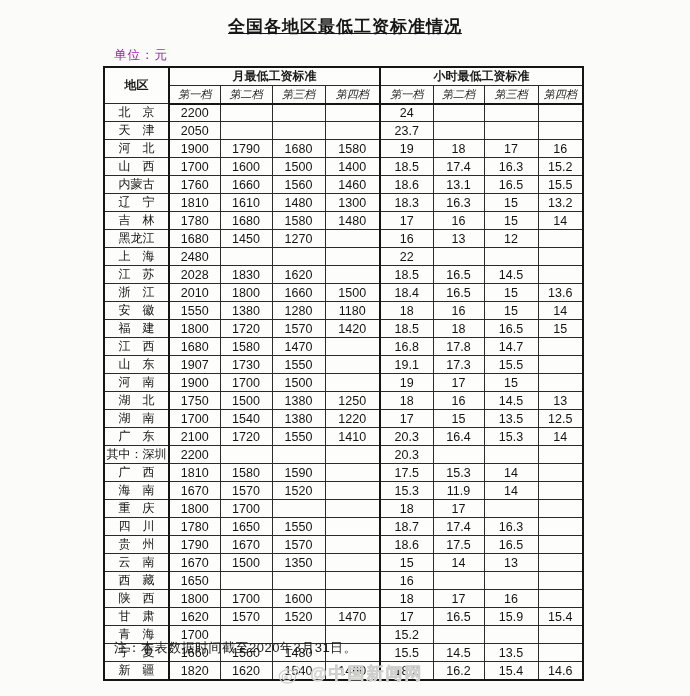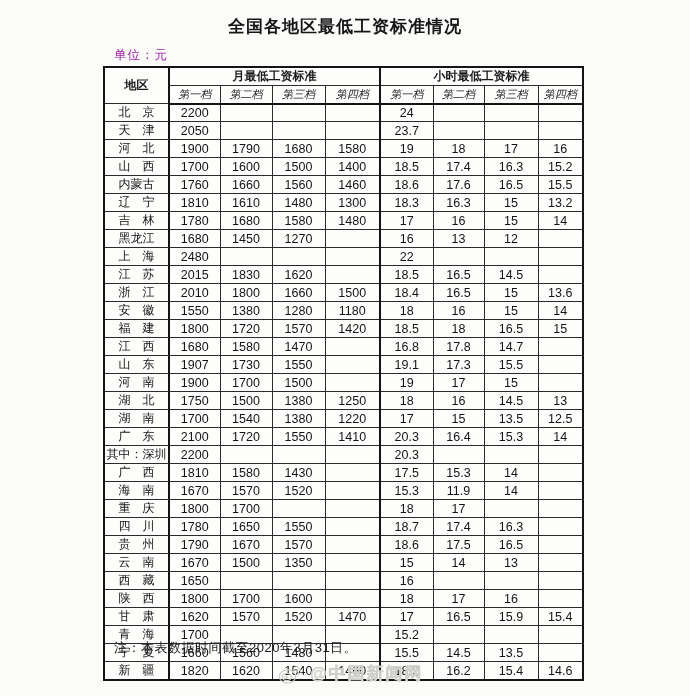--- a/index.html
+++ b/index.html
@@ -10,20 +10,21 @@
     color:#1c1c1c;
     position:relative;
     overflow:hidden;
   }
   .page{position:absolute;inset:0;}
   .doc-title{
     position:absolute;top:15px;left:0;width:100%;
     text-align:center;
     font-size:17px;font-weight:600;letter-spacing:1px;
     color:#161616;
+    text-decoration:underline;
   }
   .unit-label{
     position:absolute;top:47px;left:114px;
     font-size:12.5px;letter-spacing:1px;color:#a21caf;
   }
   table.wage-table{
     position:absolute;top:66px;left:103px;
     width:479px;
     border-collapse:collapse;
     table-layout:fixed;
@@ -148,21 +149,21 @@
           <td class="num">16.3</td>
           <td class="num">15.2</td>
         </tr>
         <tr>
           <td class="region">内蒙古</td>
           <td class="num">1760</td>
           <td class="num">1660</td>
           <td class="num">1560</td>
           <td class="num sec-sep">1460</td>
           <td class="num">18.6</td>
-          <td class="num">17.6</td>
+          <td class="num">13.1</td>
           <td class="num">16.5</td>
           <td class="num">15.5</td>
         </tr>
         <tr>
           <td class="region">辽　宁</td>
           <td class="num">1810</td>
           <td class="num">1610</td>
           <td class="num">1480</td>
           <td class="num sec-sep">1300</td>
           <td class="num">18.3</td>
@@ -198,21 +199,21 @@
           <td class="num"></td>
           <td class="num"></td>
           <td class="num sec-sep"></td>
           <td class="num">22</td>
           <td class="num"></td>
           <td class="num"></td>
           <td class="num"></td>
         </tr>
         <tr>
           <td class="region">江　苏</td>
-          <td class="num">2015</td>
+          <td class="num">2028</td>
           <td class="num">1830</td>
           <td class="num">1620</td>
           <td class="num sec-sep"></td>
           <td class="num">18.5</td>
           <td class="num">16.5</td>
           <td class="num">14.5</td>
           <td class="num"></td>
         </tr>
         <tr>
           <td class="region">浙　江</td>
@@ -321,21 +322,21 @@
           <td class="num sec-sep"></td>
           <td class="num">20.3</td>
           <td class="num"></td>
           <td class="num"></td>
           <td class="num"></td>
         </tr>
         <tr>
           <td class="region">广　西</td>
           <td class="num">1810</td>
           <td class="num">1580</td>
-          <td class="num">1430</td>
+          <td class="num">1590</td>
           <td class="num sec-sep"></td>
           <td class="num">17.5</td>
           <td class="num">15.3</td>
           <td class="num">14</td>
           <td class="num"></td>
         </tr>
         <tr>
           <td class="region">海　南</td>
           <td class="num">1670</td>
           <td class="num">1570</td>

